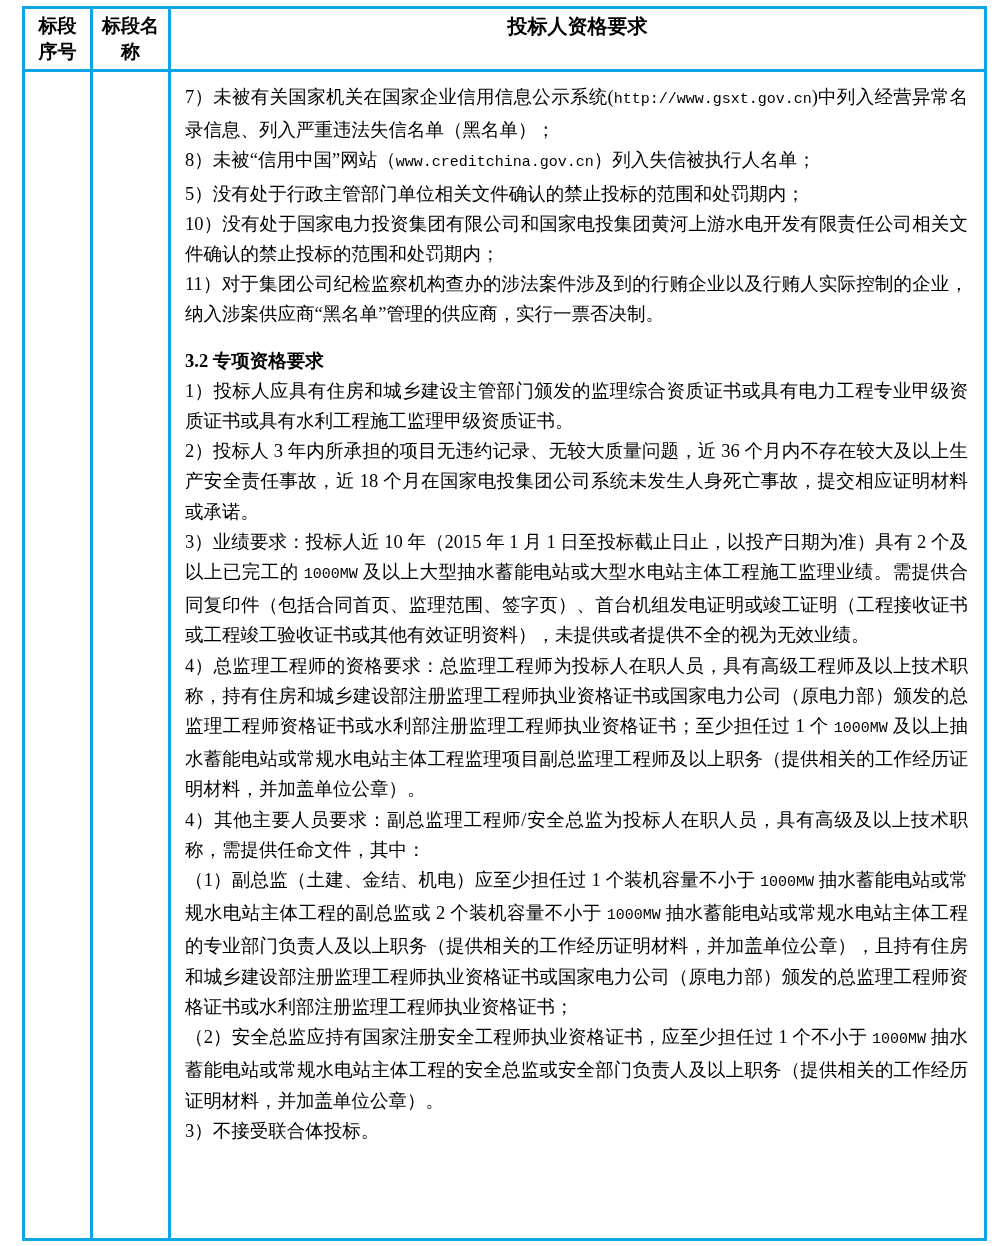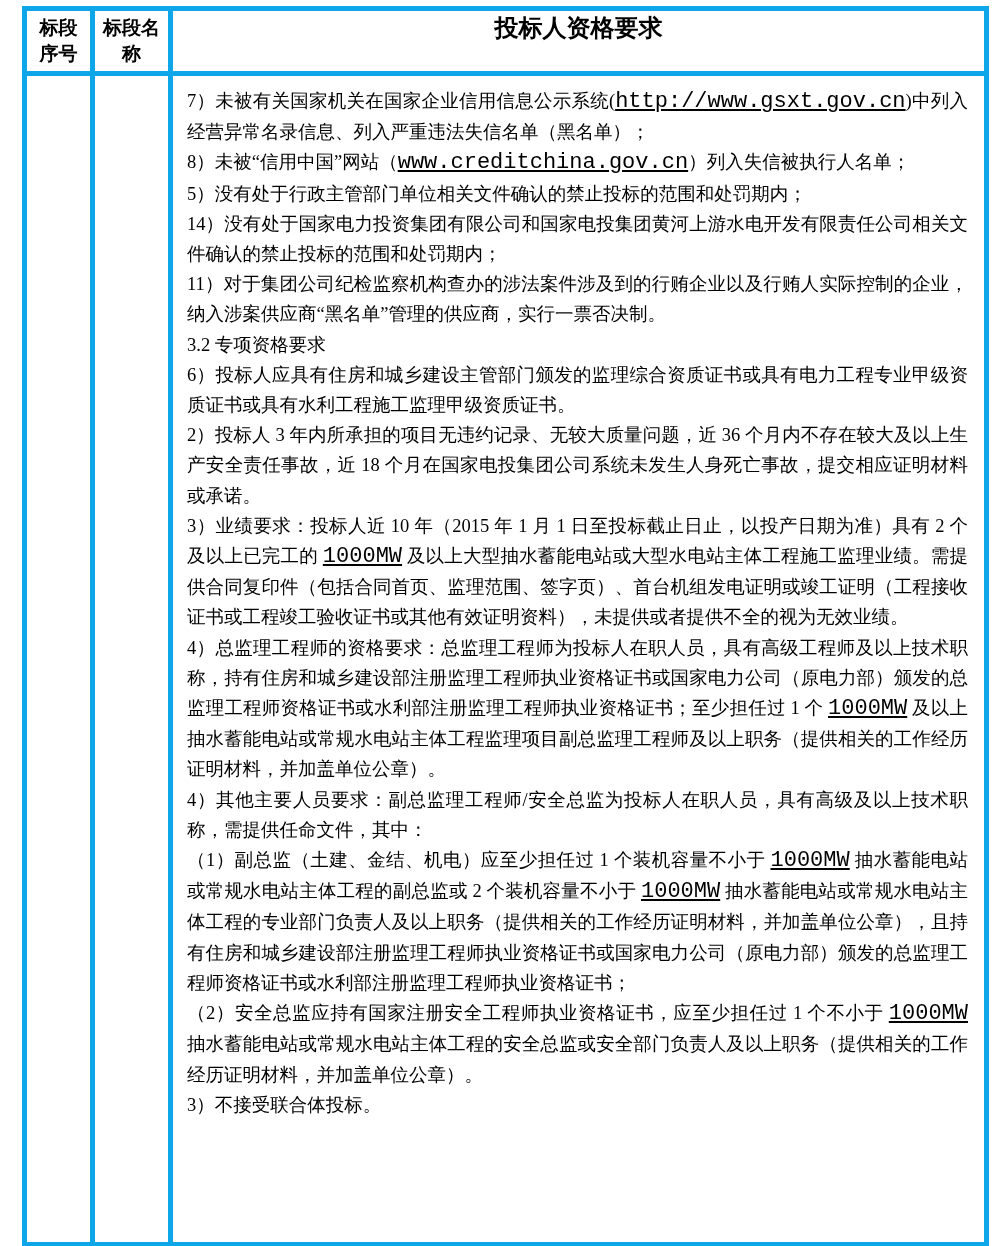--- a/index.html
+++ b/index.html
@@ -20,66 +20,65 @@
     box-sizing: border-box;
     padding: 6px 10px 0 22px;
   }
   table.req-table {
     border-collapse: collapse;
     width: 962px;
     table-layout: fixed;
   }
   table.req-table th,
   table.req-table td {
-    border: 5px solid #0ea5e9;
+    border: 3px solid #0ea5e9;
     vertical-align: top;
     padding: 4px;
   }
   .col-seq { width: 68px; }
   .col-name { width: 78px; }
   .col-req { width: 816px; }
 
   th.head-cell {
     text-align: center;
     font-weight: bold;
     font-size: 19px;
     line-height: 26px;
     padding: 5px 2px 6px 2px;
     font-family: "Liberation Serif", "DejaVu Serif", serif;
   }
   th.head-req {
-    font-size: 24px;
+    font-size: 20px;
     vertical-align: middle;
   }
   td.body-cell {
     height: 1158px;
   }
   .content {
     padding: 6px 12px 4px 10px;
     font-size: 18.5px;
     line-height: 30.2px;
     text-align: justify;
     text-justify: inter-ideograph;
   }
   .content p {
     margin: 0;
     text-indent: 0;
   }
   .content p.sub-head {
-    font-weight: normal;
-    margin-top: 0px;
+    font-weight: bold;
+    margin-top: 16px;
   }
   .bold {
     font-weight: normal;
   }
   .mono {
     font-family: "Liberation Mono", "DejaVu Sans Mono", monospace;
-    font-size: 22px;
+    font-size: 15px;
     letter-spacing: 0px;
-    text-decoration: underline;
   }
 </style>
 </head>
 <body>
 
 <div class="page">
   <table class="req-table">
     <colgroup>
       <col class="col-seq">
       <col class="col-name">
@@ -100,24 +99,24 @@
     </thead>
     <tbody>
       <tr>
         <td class="body-cell col-seq"></td>
         <td class="body-cell col-name"></td>
         <td class="body-cell col-req">
           <div class="content">
             <p>7）未被有关国家机关在国家企业信用信息公示系统(<span class="mono">http://www.gsxt.gov.cn</span>)中列入经营异常名录信息、列入严重违法失信名单（黑名单）；</p>
             <p>8）未被“信用中国”网站（<span class="mono">www.creditchina.gov.cn</span>）列入失信被执行人名单；</p>
             <p>5）没有处于行政主管部门单位相关文件确认的禁止投标的范围和处罚期内；</p>
-            <p>14）没有处于国家电力投资集团有限公司和国家电投集团黄河上游水电开发有限责任公司相关文件确认的禁止投标的范围和处罚期内；</p>
+            <p>10）没有处于国家电力投资集团有限公司和国家电投集团黄河上游水电开发有限责任公司相关文件确认的禁止投标的范围和处罚期内；</p>
             <p>11）对于集团公司纪检监察机构查办的涉法案件涉及到的行贿企业以及行贿人实际控制的企业，纳入涉案供应商“黑名单”管理的供应商，实行一票否决制。</p>
             <p class="sub-head">3.2 专项资格要求</p>
-            <p>6）投标人应具有住房和城乡建设主管部门颁发的监理综合资质证书或具有电力工程专业甲级资质证书或具有水利工程施工监理甲级资质证书。</p>
+            <p>1）投标人应具有住房和城乡建设主管部门颁发的监理综合资质证书或具有电力工程专业甲级资质证书或具有水利工程施工监理甲级资质证书。</p>
             <p>2）投标人 3 年内所承担的项目无违约记录、无较大质量问题，近 36 个月内不存在较大及以上生产安全责任事故，近 18 个月在国家电投集团公司系统未发生人身死亡事故，提交相应证明材料或承诺。</p>
             <p>3）业绩要求：投标人近 10 年（2015 年 1 月 1 日至投标截止日止，以投产日期为准）具有 2 个及以上已完工的 <span class="mono">1000MW</span> 及以上大型抽水蓄能电站或大型水电站主体工程施工监理业绩。需提供合同复印件（包括合同首页、监理范围、签字页）、首台机组发电证明或竣工证明（工程接收证书或工程竣工验收证书或其他有效证明资料），<span class="bold">未提供或者提供不全的视为无效业绩。</span></p>
             <p>4）总监理工程师的资格要求：总监理工程师为投标人在职人员，具有高级工程师及以上技术职称，持有住房和城乡建设部注册监理工程师执业资格证书或国家电力公司（原电力部）颁发的总监理工程师资格证书或水利部注册监理工程师执业资格证书；至少担任过 1 个 <span class="mono">1000MW</span> 及以上抽水蓄能电站或常规水电站主体工程监理项目副总监理工程师及以上职务（提供相关的工作经历证明材料，并加盖单位公章）。</p>
             <p>4）其他主要人员要求：副总监理工程师/安全总监为投标人在职人员，具有高级及以上技术职称，需提供任命文件，其中：</p>
             <p>（1）副总监（土建、金结、机电）应至少担任过 1 个装机容量不小于 <span class="mono">1000MW</span> 抽水蓄能电站或常规水电站主体工程的副总监或 2 个装机容量不小于 <span class="mono">1000MW</span> 抽水蓄能电站或常规水电站主体工程的专业部门负责人及以上职务（提供相关的工作经历证明材料，并加盖单位公章），且持有住房和城乡建设部注册监理工程师执业资格证书或国家电力公司（原电力部）颁发的总监理工程师资格证书或水利部注册监理工程师执业资格证书；</p>
             <p>（2）安全总监应持有国家注册安全工程师执业资格证书，应至少担任过 1 个不小于 <span class="mono">1000MW</span> 抽水蓄能电站或常规水电站主体工程的安全总监或安全部门负责人及以上职务（提供相关的工作经历证明材料，并加盖单位公章）。</p>
             <p>3）不接受联合体投标。</p>
           </div>
         </td>
       </tr>

